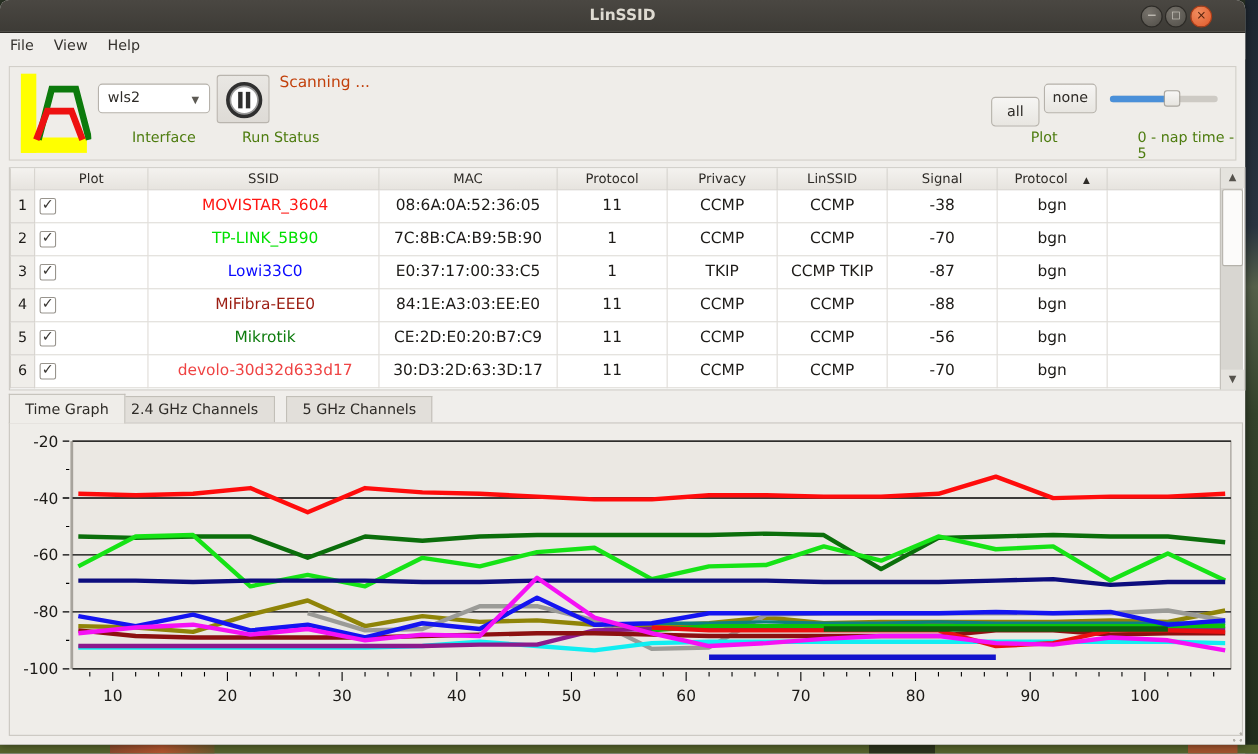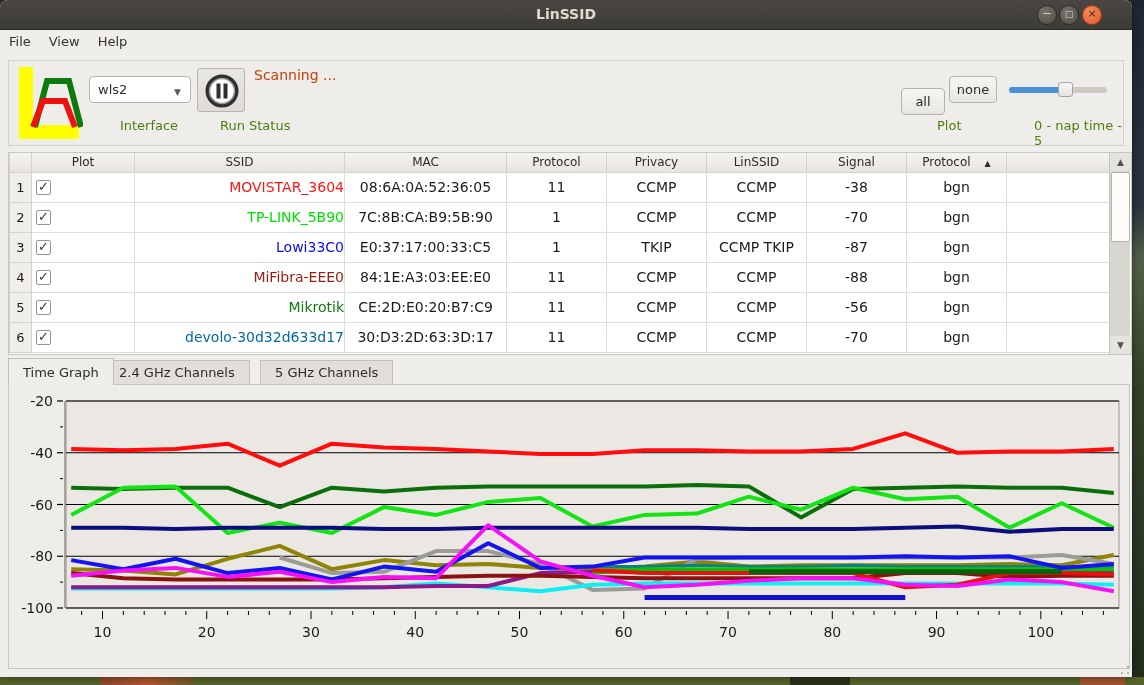--- a/index.html
+++ b/index.html
@@ -58,21 +58,21 @@
   #lbl-nap { left:1005px;margin-left:20px; }
 
   
   #table-wrap { position:absolute; left:8px; top:152px; width:1124px; height:203px; background:#fff;
     border:1px solid #c9c6c0; }
   #net-table { border-collapse:collapse; table-layout:fixed; width:1101px; font-size:14px; color:#1d1b18; }
   #net-table th { height:19px; font-size:12px; font-weight:normal; color:#2e2b27;
     background:linear-gradient(180deg,#f4f2ef,#e7e4df); border:1px solid #d5d2cc; border-top:none; }
   #net-table td { height:30px; border:1px solid #dfdcd7; text-align:center; background:#fff; overflow:hidden; white-space:nowrap; }
   #net-table td.numcell { background:#f0eeea; border-color:#d5d2cc; font-size:13px; }
-  #net-table td.ssidcell { text-align:right; padding-left:3px; }
+  #net-table td.ssidcell { text-align:center; padding-left:3px; }
   .cb { display:inline-block; width:15px; height:15px; background:#fff; border:1px solid #98948d; border-radius:2px;
     margin-left:4px; position:relative; vertical-align:middle; }
   .cb::after { content:"\2713"; position:absolute; left:1px; top:-2px; font-size:13px; font-weight:bold; color:#3a3733; }
   .sort-arrow { font-size:8px; margin-left:14px; color:#2e2b27; }
   
   #tbl-scroll { position:absolute; right:1px; top:0; width:21px; height:201px; background:#d8d6d1; border-left:1px solid #c5c2bc; }
   .scr-btn { position:absolute; left:0; width:21px; height:18px; background:#e5e3de; color:#55524c;
     font-size:9px; text-align:center; line-height:18px; }
   #tbl-thumb { position:absolute; left:1px; top:19px; width:19px; height:70px; background:#fcfbfa;
     border:1px solid #b5b2ab; border-radius:2px; }
@@ -239,21 +239,21 @@
             <td>11</td>
             <td>CCMP</td>
             <td>CCMP</td>
             <td>-56</td>
             <td>bgn</td>
             <td></td>
           </tr>
           <tr>
             <td class="numcell">6</td>
             <td style="text-align: left;"><span class="cb"></span></td>
-            <td class="ssidcell" style="color: #0369a1;">devolo-30d32d633d17</td>
+            <td class="ssidcell" style="color: #ef4444;">devolo-30d32d633d17</td>
             <td>30:D3:2D:63:3D:17</td>
             <td>11</td>
             <td>CCMP</td>
             <td>CCMP</td>
             <td>-70</td>
             <td>bgn</td>
             <td></td>
           </tr>
         </tbody>
     </table>

